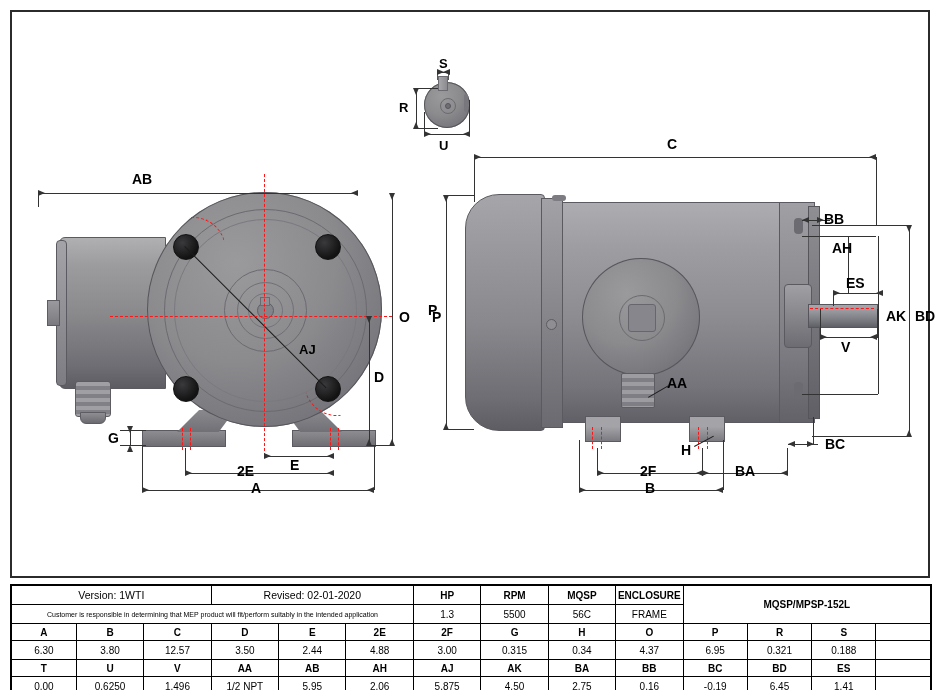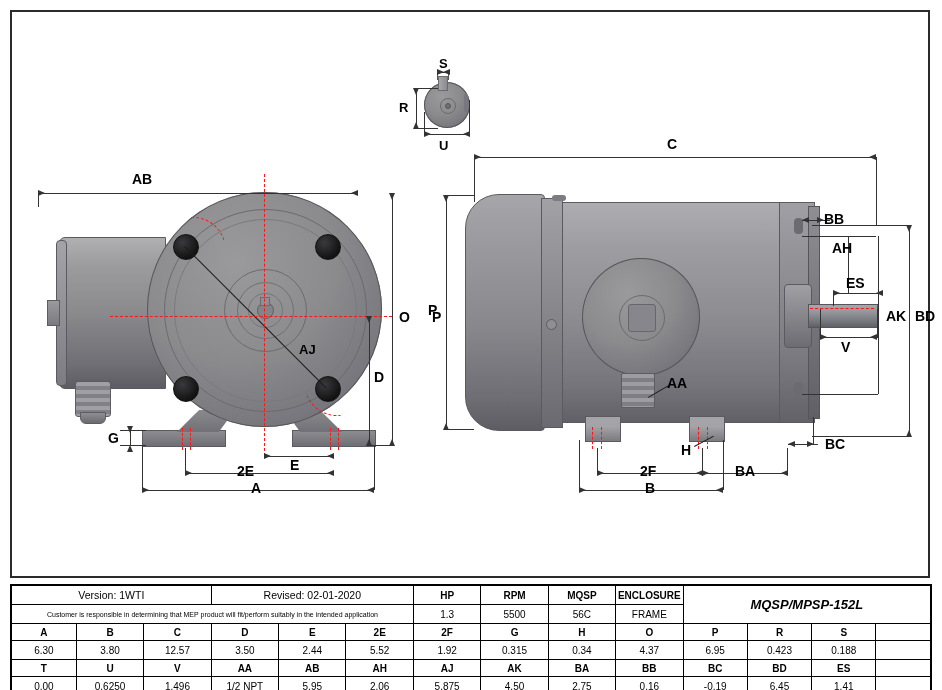--- a/index.html
+++ b/index.html
@@ -44,21 +44,21 @@
   #title-block{position:absolute;left:10px;top:584px;width:922px;}
   table.tb{border-collapse:collapse;width:922px;table-layout:fixed;}
   table.tb td{
     border:1px solid #000;text-align:center;vertical-align:middle;
     font-family:"Liberation Sans",sans-serif;color:#000;background:#fff;
   }
   td.hdr{background:#000;color:#fff;font-weight:bold;font-size:10px;height:14px;}
   td.val{font-size:10px;height:16px;}
   td.meta{font-size:10.5px;height:16px;}
   td.fine{font-size:7px;height:13px;}
-  td.model{font-weight:bold;font-size:13px;font-style:italic;}
+  td.model{font-weight:bold;font-size:10px;}
   td.blank{background:#fff;}
   .outer-box{border:2px solid #000;}
 </style>
 </head>
 <body>
 
 <div id="root">
 
   <div id="drawing-frame">
 
@@ -381,27 +381,27 @@
         <td class="hdr">S</td>
         <td class="hdr"></td>
       </tr>
 
       <tr>
         <td class="val">6.30</td>
         <td class="val">3.80</td>
         <td class="val">12.57</td>
         <td class="val">3.50</td>
         <td class="val">2.44</td>
-        <td class="val">5.52</td>
-        <td class="val">1.92</td>
+        <td class="val">4.88</td>
+        <td class="val">3.00</td>
         <td class="val">0.315</td>
         <td class="val">0.34</td>
         <td class="val">4.37</td>
         <td class="val">6.95</td>
-        <td class="val">0.423</td>
+        <td class="val">0.321</td>
         <td class="val">0.188</td>
         <td class="val blank"></td>
       </tr>
 
       <tr>
         <td class="hdr">T</td>
         <td class="hdr">U</td>
         <td class="hdr">V</td>
         <td class="hdr">AA</td>
         <td class="hdr">AB</td>

